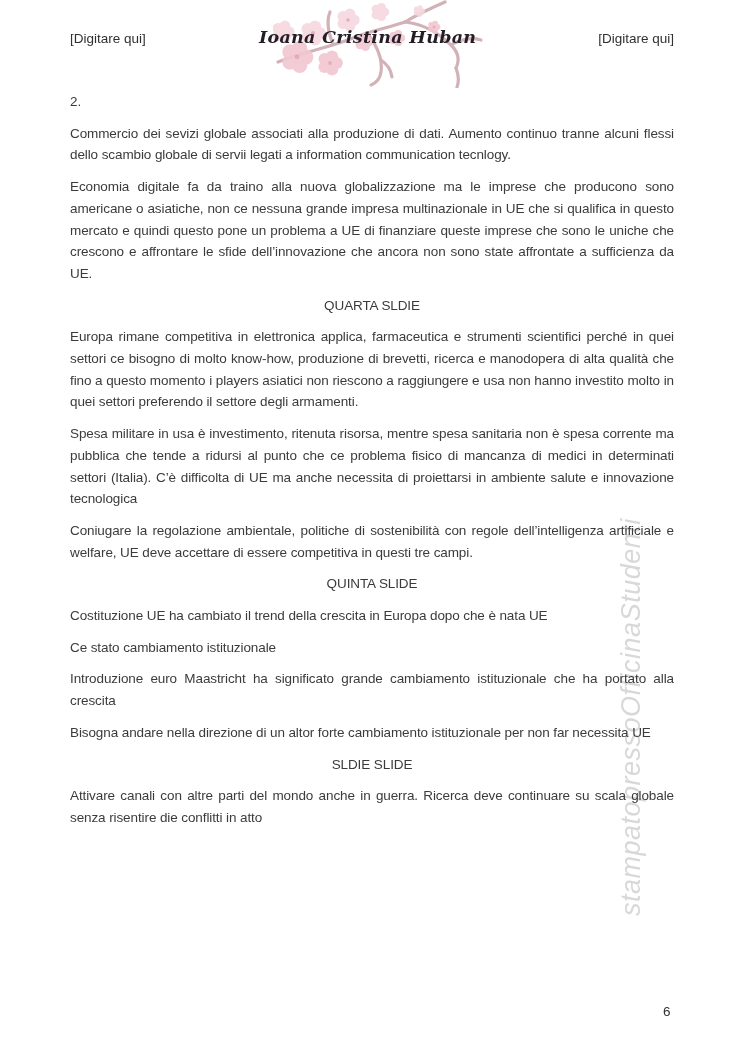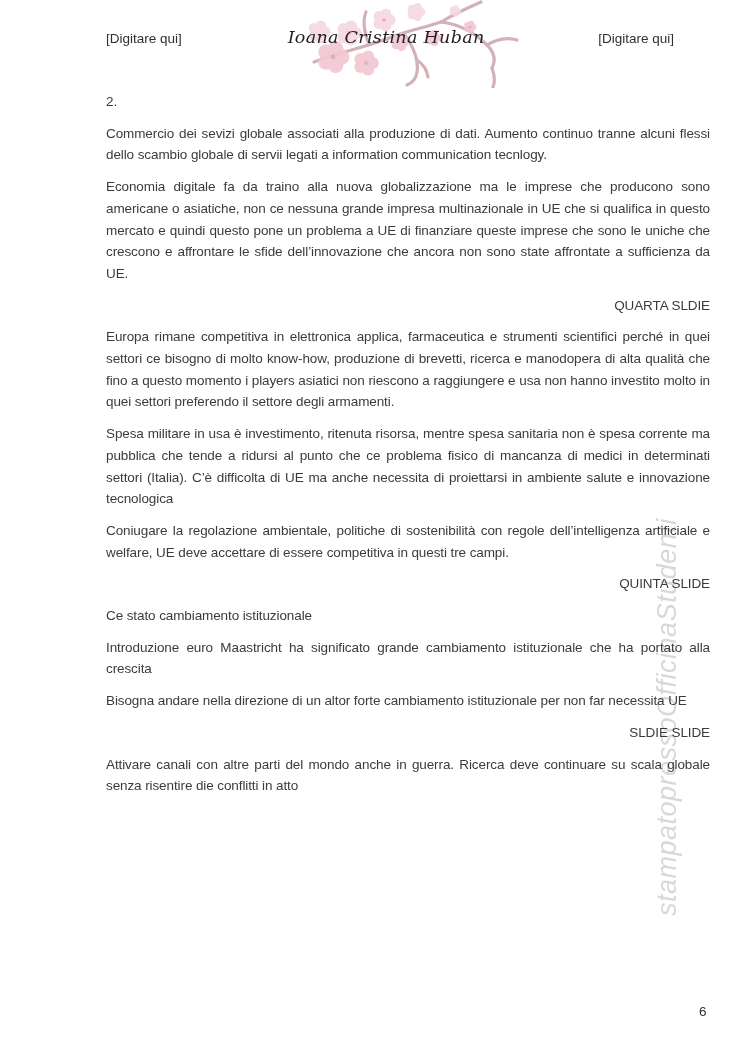--- a/index.html
+++ b/index.html
@@ -4,53 +4,53 @@
 <style>
   html, body { margin: 0; padding: 0; }
   body {
     width: 744px; height: 1053px;
     background: #ffffff;
     font-family: "Liberation Sans", sans-serif;
     color: #3b3b3b;
     position: relative;
     overflow: hidden;
   }
-  .page { position: absolute; inset: 0; background: #ffffff; margin-left: 36px; }
+  .page { position: absolute; inset: 0; background: #ffffff; }
 
   
   .header-left {
     position: absolute; left: 70px; top: 31px;
     font-size: 13.5px; color: #303030; z-index: 3;
   }
   .header-right {
     position: absolute; right: 70px; top: 31px;
     font-size: 13.5px; color: #303030; z-index: 3;
   }
   .decoration {
     position: absolute; left: 273px; top: 0;
     width: 212px; height: 88px; z-index: 1;
   }
   .author-name {
     position: absolute; left: 50%; top: 27px;
     transform: translateX(-52%);
     font-family: "DejaVu Serif", serif;
-    font-style: italic; font-weight: normal;
+    font-style: italic; font-weight: bold;
     font-size: 17.5px; letter-spacing: 0.3px;
     color: #241d26; z-index: 2; white-space: nowrap;
   }
 
   
   .content {
     position: absolute; left: 70px; top: 91px; width: 604px;
     font-size: 13.5px; line-height: 21.7px; letter-spacing: -0.1px;
     color: #3b3b3b; z-index: 2;
   }
   .content p { margin: 0 0 10px 0; }
   .content p.paragraph { text-align: justify; }
-  .content p.section-heading { text-align: right; }
+  .content p.section-heading { text-align: center; }
 
   
   .watermark {
     position: absolute; left: 616px; top: 916px;
     transform: rotate(-90deg); transform-origin: 0 0;
     font-size: 27px; font-style: italic;
     color: #d8d8d8; white-space: nowrap; letter-spacing: 0.5px;
     z-index: 1;
   }
 
@@ -113,20 +113,21 @@
 
   <div class="content" id="content">
       <p class="paragraph">2.</p>
       <p class="paragraph">Commercio dei sevizi globale associati alla produzione di dati. Aumento continuo tranne alcuni flessi dello scambio globale di servii legati a information communication tecnlogy.</p>
       <p class="paragraph">Economia digitale fa da traino alla nuova globalizzazione ma le imprese che producono sono americane o asiatiche, non ce nessuna grande impresa multinazionale in UE che si qualifica in questo mercato e quindi questo pone un problema a UE di finanziare queste imprese che sono le uniche che crescono e affrontare le sfide dell’innovazione che ancora non sono state affrontate a sufficienza da UE.</p>
       <p class="section-heading">QUARTA SLDIE</p>
       <p class="paragraph">Europa rimane competitiva in elettronica applica, farmaceutica e strumenti scientifici perché in quei settori ce bisogno di molto know-how, produzione di brevetti, ricerca e manodopera di alta qualità che fino a questo momento i players asiatici non riescono a raggiungere e usa non hanno investito molto in quei settori preferendo il settore degli armamenti.</p>
       <p class="paragraph">Spesa militare in usa è investimento, ritenuta risorsa, mentre spesa sanitaria non è spesa corrente ma pubblica che tende a ridursi al punto che ce problema fisico di mancanza di medici in determinati settori (Italia). C’è difficolta di UE ma anche necessita di proiettarsi in ambiente salute e innovazione tecnologica</p>
       <p class="paragraph">Coniugare la regolazione ambientale, politiche di sostenibilità con regole dell’intelligenza artificiale e welfare, UE deve accettare di essere competitiva in questi tre campi.</p>
       <p class="section-heading">QUINTA SLIDE</p>
+      <p class="paragraph">Costituzione UE ha cambiato il trend della crescita in Europa dopo che è nata UE</p>
       <p class="paragraph">Ce stato cambiamento istituzionale</p>
       <p class="paragraph">Introduzione euro Maastricht ha significato grande cambiamento istituzionale che ha portato alla crescita</p>
       <p class="paragraph">Bisogna andare nella direzione di un altor forte cambiamento istituzionale per non far necessita UE</p>
       <p class="section-heading">SLDIE SLIDE</p>
       <p class="paragraph">Attivare canali con altre parti del mondo anche in guerra. Ricerca deve continuare su scala globale senza risentire die conflitti in atto</p>
     </div>
 
   <div class="watermark" style="color: rgb(216, 216, 216);">stampatopressoOfficinaStudenti</div>
 
   <div class="page-number">6</div>

